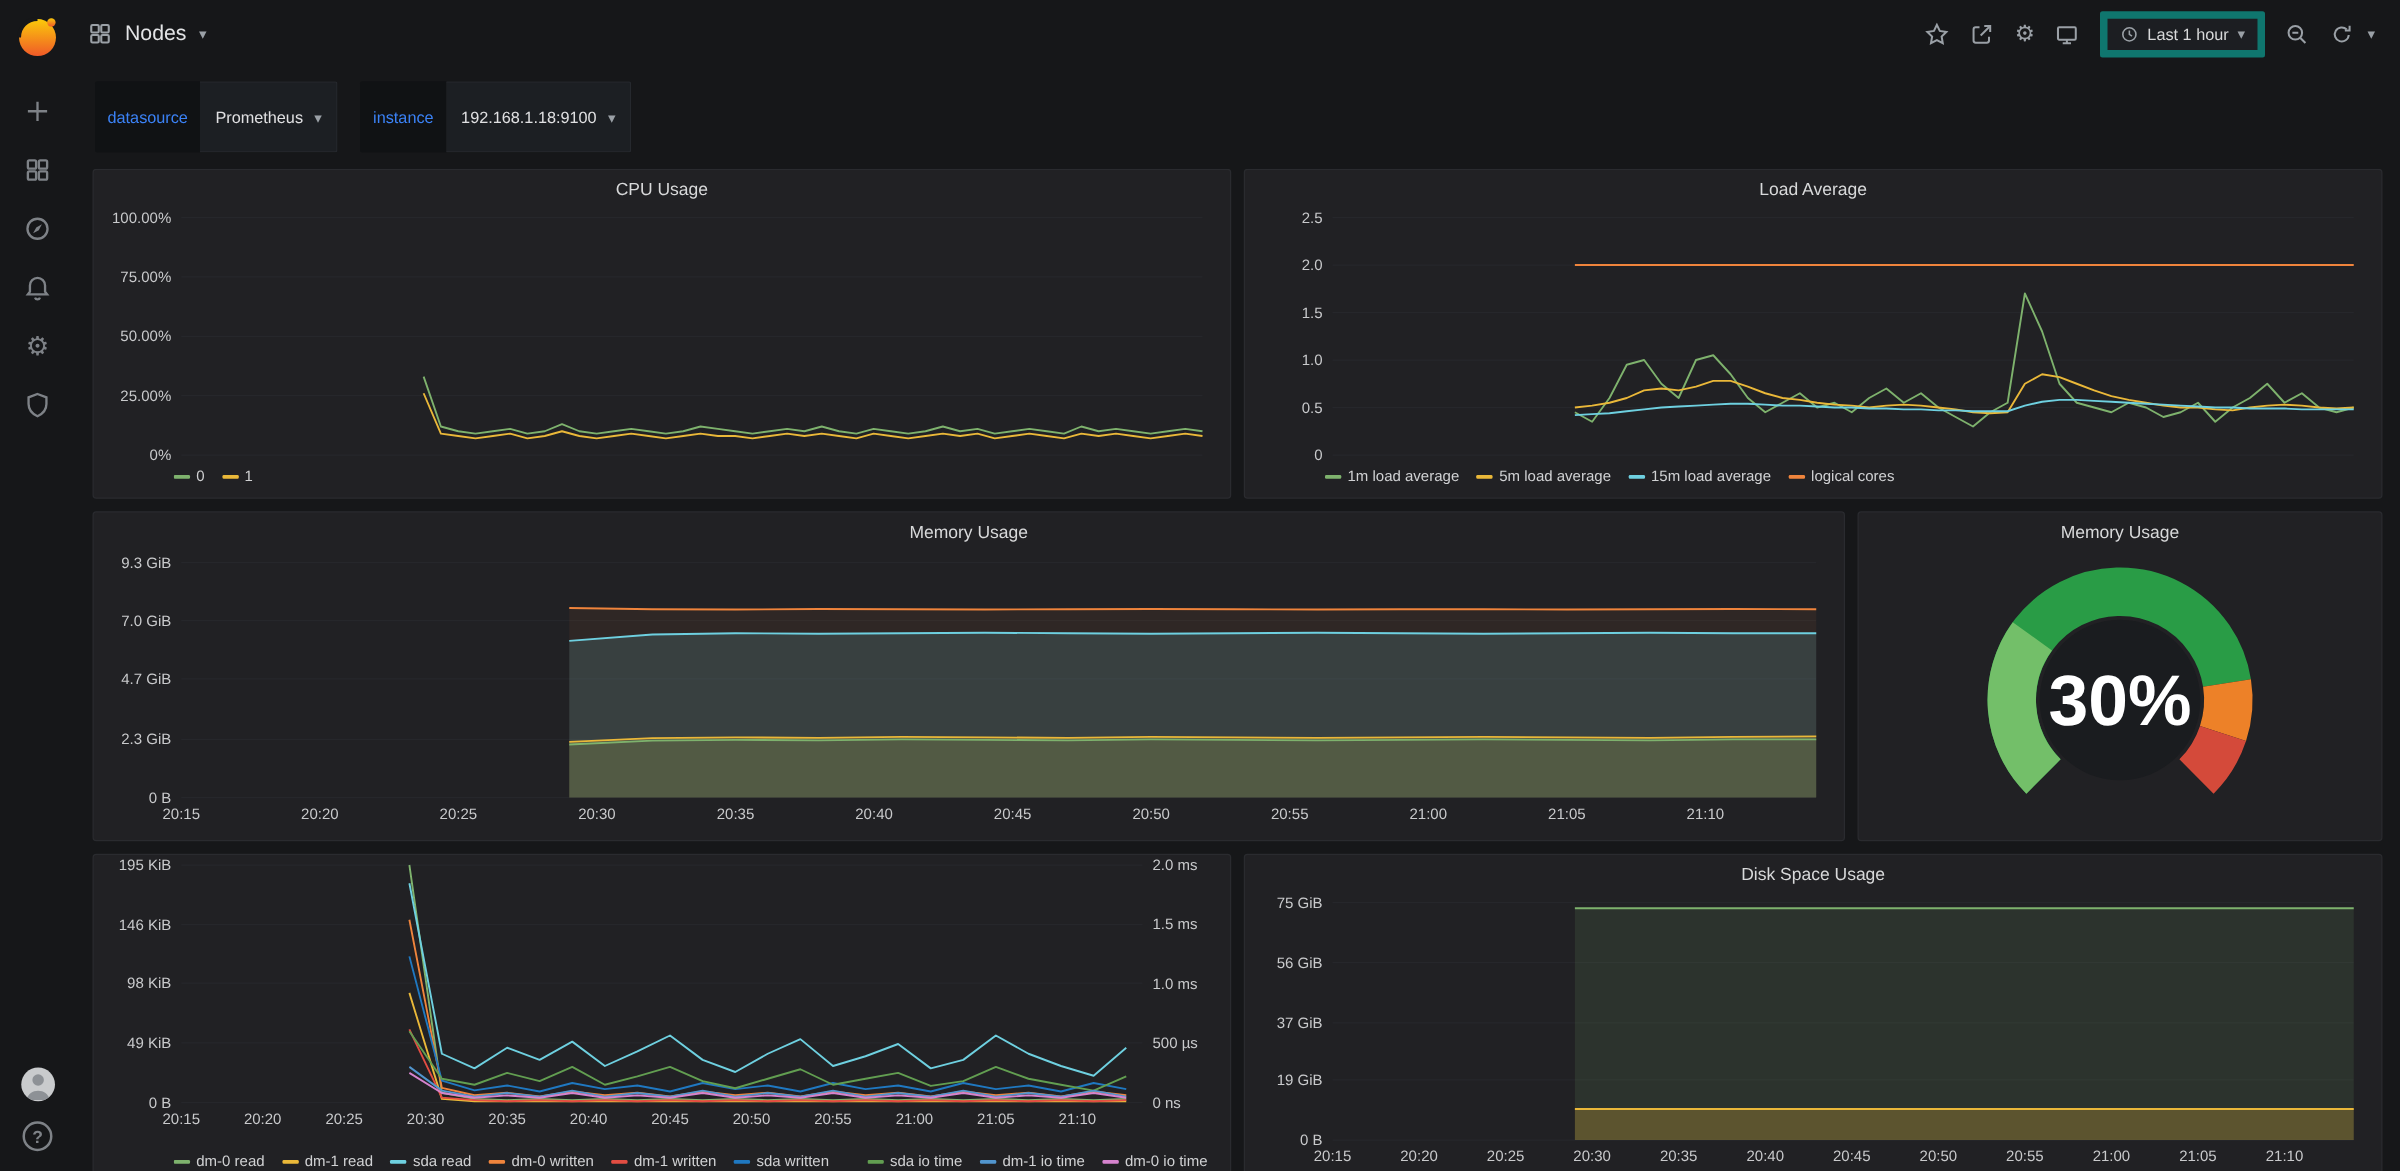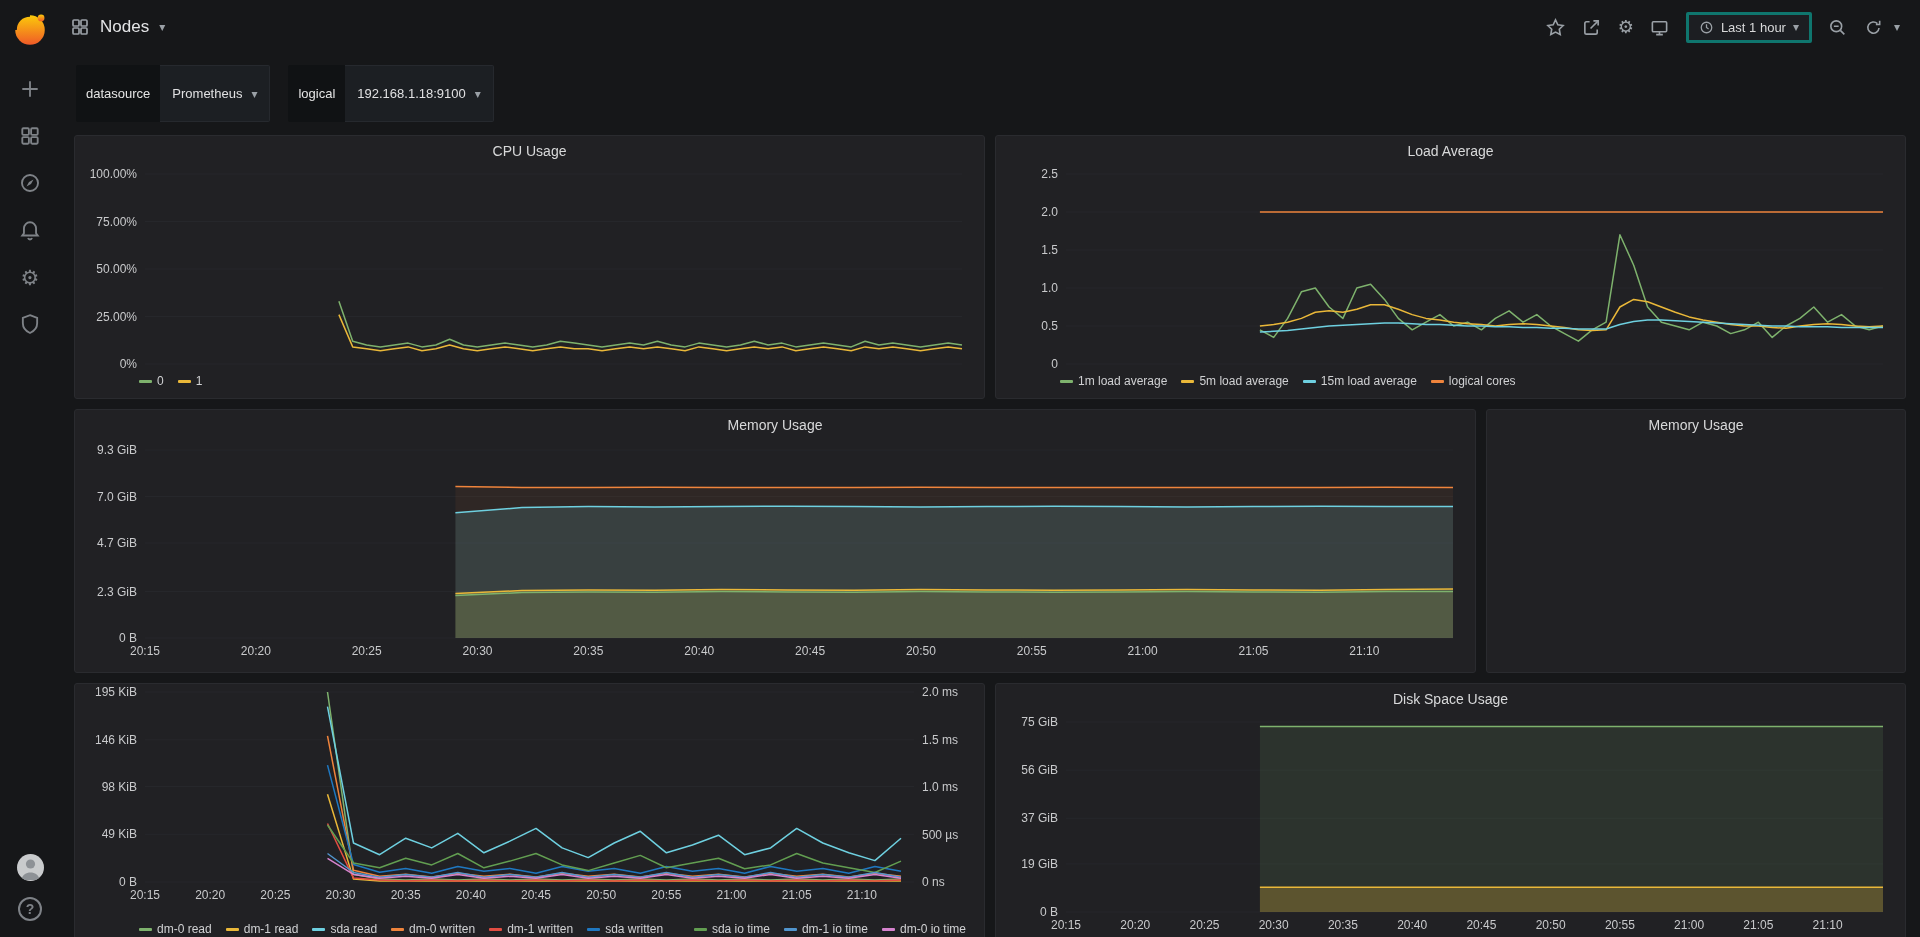--- a/index.html
+++ b/index.html
@@ -23,27 +23,27 @@
   .navbar{height:54px;flex:none;display:flex;align-items:center;padding:0 20px 0 10px}
   .nav-left{display:flex;align-items:center;gap:10px;cursor:pointer}
   .nav-left svg{width:20px;height:20px;stroke:#9aa0a6;fill:none;stroke-width:1.7}
   .nav-title{font-size:17px;color:#e3e4e6}
   .caret{color:#9aa0a6;font-size:12px}
   .nav-right{margin-left:auto;display:flex;align-items:center;gap:16px}
   .nav-icon{width:20px;height:20px;cursor:pointer;display:flex;align-items:center;justify-content:center}
   .nav-icon svg{width:19px;height:19px;stroke:#9aa0a6;fill:none;stroke-width:1.7}
   .nav-gear{font-size:18px;color:#9aa0a6;line-height:1;cursor:pointer}
   .timepicker{display:flex;align-items:center;gap:7px;color:#d8d9da;font-size:13px;
-    background:#1c1e22;border:3px solid #0f766e;border-radius:2px;padding:5px 10px;cursor:pointer}
+    background:#1c1e22;border:6px solid #0f766e;border-radius:2px;padding:5px 10px;cursor:pointer}
   .timepicker svg{width:15px;height:15px;stroke:#9aa0a6;fill:none;stroke-width:1.7}
   .refresh-group{display:flex;align-items:center;gap:10px}
   
   .vars{flex:none;display:flex;gap:18px;padding:11px 16px 13px}
   .var{display:flex;align-items:stretch}
-  .var-label{background:#101214;color:#e5e5e5;font-size:13px;padding:8px 10px;border-radius:2px 0 0 2px;display:flex;align-items:center}
+  .var-label{background:#101214;color:#3b82f6;font-size:13px;padding:8px 10px;border-radius:2px 0 0 2px;display:flex;align-items:center}
   .var-value{background:#1c1f23;color:#e0e0e2;font-size:13px;padding:20px 12px;display:flex;gap:9px;
     align-items:flex-end;border-radius:0 2px 2px 0;cursor:pointer;border:1px solid #26292e;border-left:none}
   
   .grid{flex:1;padding:0 14px 8px;display:flex;flex-direction:column;gap:10px;min-height:0;overflow:hidden}
   .row{display:flex;gap:10px;min-height:0;height:264px;flex:none}
   .panel{background:#212124;border:1px solid #2a2b2f;border-radius:3px;display:flex;flex-direction:column;min-width:0}
   .pflex{flex:1 1 0}
   .pgauge{flex:0 0 420px}
   .panel-header{height:30px;flex:none;display:flex;align-items:center;justify-content:center;
     font-size:14px;font-weight:500;color:#d8d9da;cursor:pointer}
@@ -181,21 +181,21 @@
 
     <div class="vars">
       <div class="var">
         <span class="var-label">datasource</span>
         <span class="var-value">
           <span>Prometheus</span>
           <span class="caret">▾</span>
         </span>
       </div>
       <div class="var">
-        <span class="var-label">logical</span>
+        <span class="var-label">instance</span>
         <span class="var-value">
           <span>192.168.1.18:9100</span>
           <span class="caret">▾</span>
         </span>
       </div>
     </div>
 
     <div class="grid">
 
       <div class="row">
@@ -332,20 +332,30 @@
                   <path d="M374.4 155.6 L440.9 152.5 L507.4 151.9 L573.9 152.3 L640.4 151.5 L706.9 151.9 L773.4 152.3 L839.9 151.5 L906.4 151.9 L972.9 152.3 L1039.5 151.9 L1106.0 151.5 L1172.5 151.9 L1239.0 152.3 L1305.5 151.5 L1372.0 151.5 L1372.0 198.0 L374.4 198.0 Z" fill="#7eb26d" fill-opacity="0.12" stroke="none"></path>
                   <polyline points="374.4,155.6 440.9,152.5 507.4,151.9 573.9,152.3 640.4,151.5 706.9,151.9 773.4,152.3 839.9,151.5 906.4,151.9 972.9,152.3 1039.5,151.9 1106.0,151.5 1172.5,151.9 1239.0,152.3 1305.5,151.5 1372.0,151.5" fill="none" stroke="#7eb26d" stroke-width="1.5" stroke-linejoin="round"></polyline>
                   <polyline points="374.4,153.5 440.9,150.5 507.4,149.9 573.9,150.3 640.4,149.5 706.9,149.9 773.4,150.3 839.9,149.5 906.4,149.9 972.9,150.3 1039.5,149.9 1106.0,149.5 1172.5,149.9 1239.0,150.3 1305.5,149.5 1372.0,149.1" fill="none" stroke="#eab839" stroke-width="1.5" stroke-linejoin="round"></polyline>
                   <polyline points="374.4,72.7 440.9,67.6 507.4,66.6 573.9,67.0 640.4,66.6 706.9,66.2 773.4,66.6 839.9,67.0 906.4,66.6 972.9,66.2 1039.5,66.6 1106.0,67.0 1172.5,66.6 1239.0,66.2 1305.5,66.6 1372.0,66.6" fill="none" stroke="#6ed0e0" stroke-width="1.5" stroke-linejoin="round"></polyline>
                   <polyline points="374.4,46.4 440.9,47.4 507.4,47.6 573.9,47.2 640.4,47.4 706.9,47.6 773.4,47.4 839.9,47.2 906.4,47.4 972.9,47.6 1039.5,47.4 1106.0,47.4 1172.5,47.6 1239.0,47.4 1305.5,47.2 1372.0,47.4" fill="none" stroke="#ef843c" stroke-width="1.5" stroke-linejoin="round"></polyline>
                 </svg></div>
           </div>
         </div>
         <div class="panel pgauge">
           <div class="panel-header">Memory Usage</div>
+          <div class="chart">
+            <div class="plot"><svg width="406" height="228">
+                  <path d="M141.8 181.2 A86.62 86.62 0 1 1 288.6 106.4" stroke="#299c46" stroke-width="38.760000000000005" fill="none"></path>
+                  <path d="M288.6 106.4 A86.62 86.62 0 0 1 285.4 146.8" stroke="#ed8128" stroke-width="38.760000000000005" fill="none"></path>
+                  <path d="M285.4 146.8 A86.62 86.62 0 0 1 264.2 181.2" stroke="#d44a3a" stroke-width="38.760000000000005" fill="none"></path>
+                  <path d="M141.8 181.2 A86.62 86.62 0 0 1 132.9 69.1" stroke="#73bf69" stroke-width="38.760000000000005" fill="none"></path>
+                  <circle cx="203" cy="120" r="64.24000000000001" fill="#1a1c1f"></circle>
+                  <text x="203" y="140.00922" fill="#ffffff" font-size="57.169200000000004" font-weight="700" text-anchor="middle">30%</text>
+                </svg></div>
+          </div>
         </div>
       </div>
 
       <div class="row">
         <div class="panel pflex">
           <div class="chart">
             <div class="plot"><svg width="897" height="220">
                   <line x1="64" y1="198" x2="833" y2="198" stroke="#26272b" stroke-width="1"></line>
                   <text x="56" y="202" fill="#c9cacc" font-size="12" text-anchor="end">0 B</text>
                   <line x1="64" y1="150.25641025641025" x2="833" y2="150.25641025641025" stroke="#26272b" stroke-width="1"></line>

